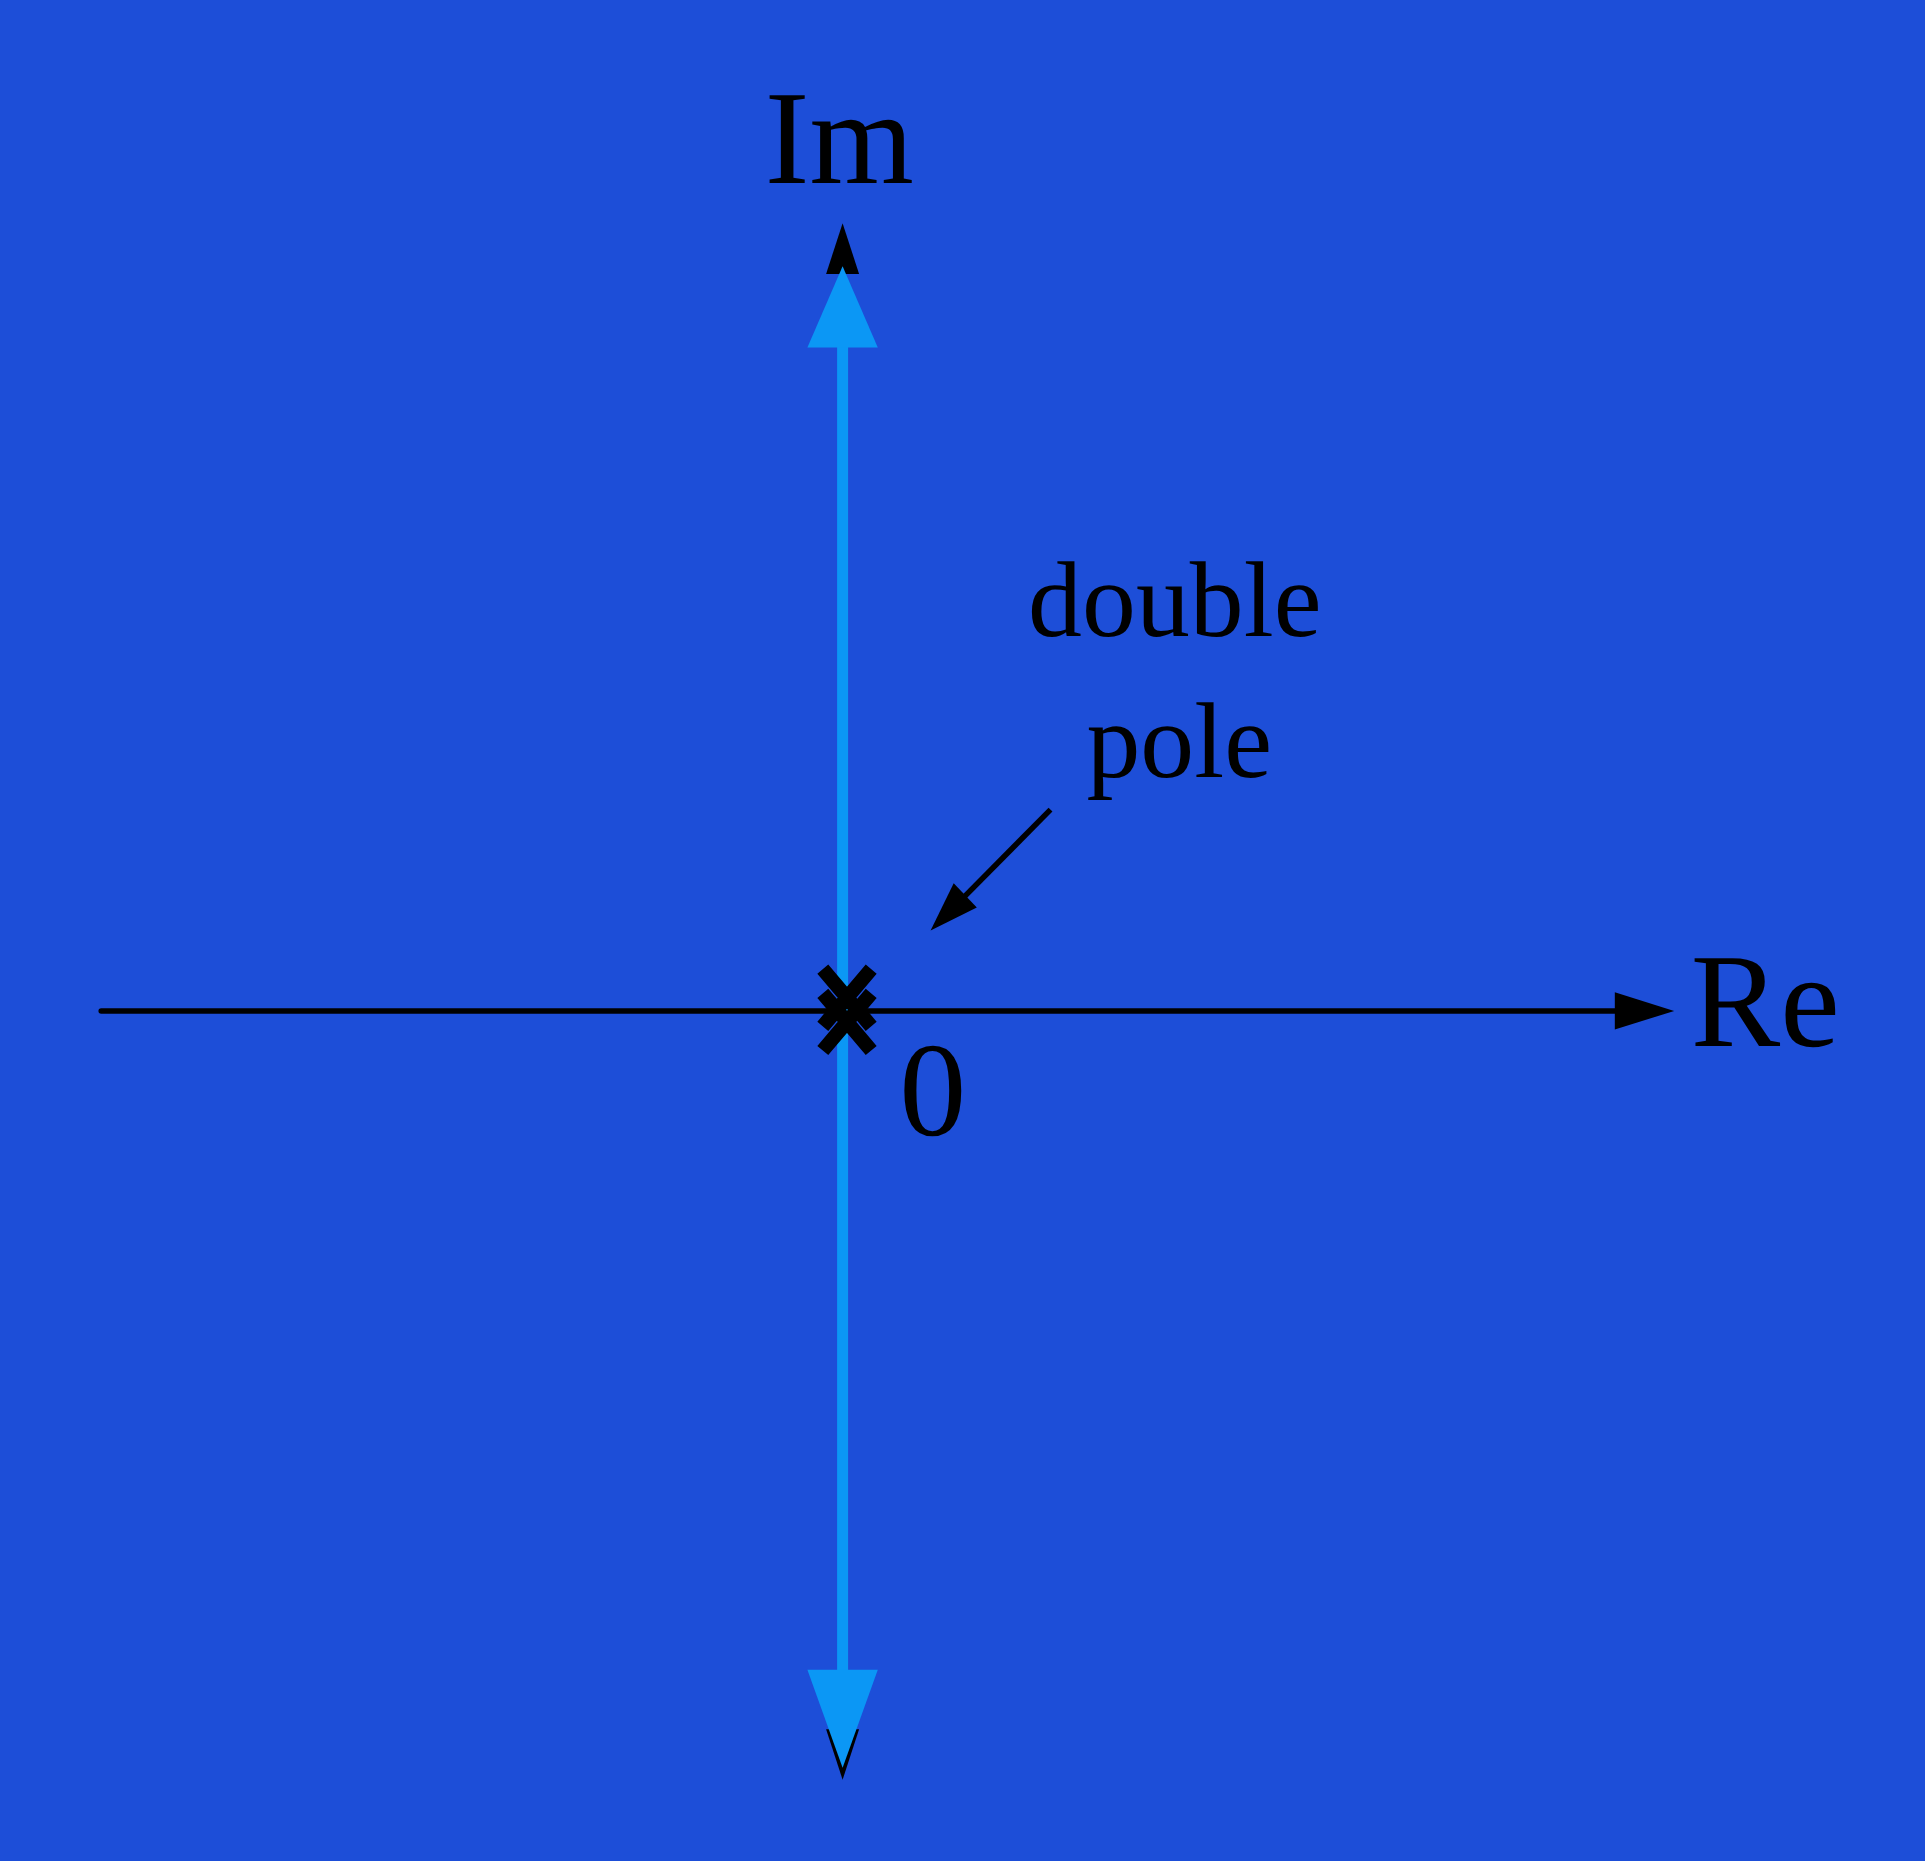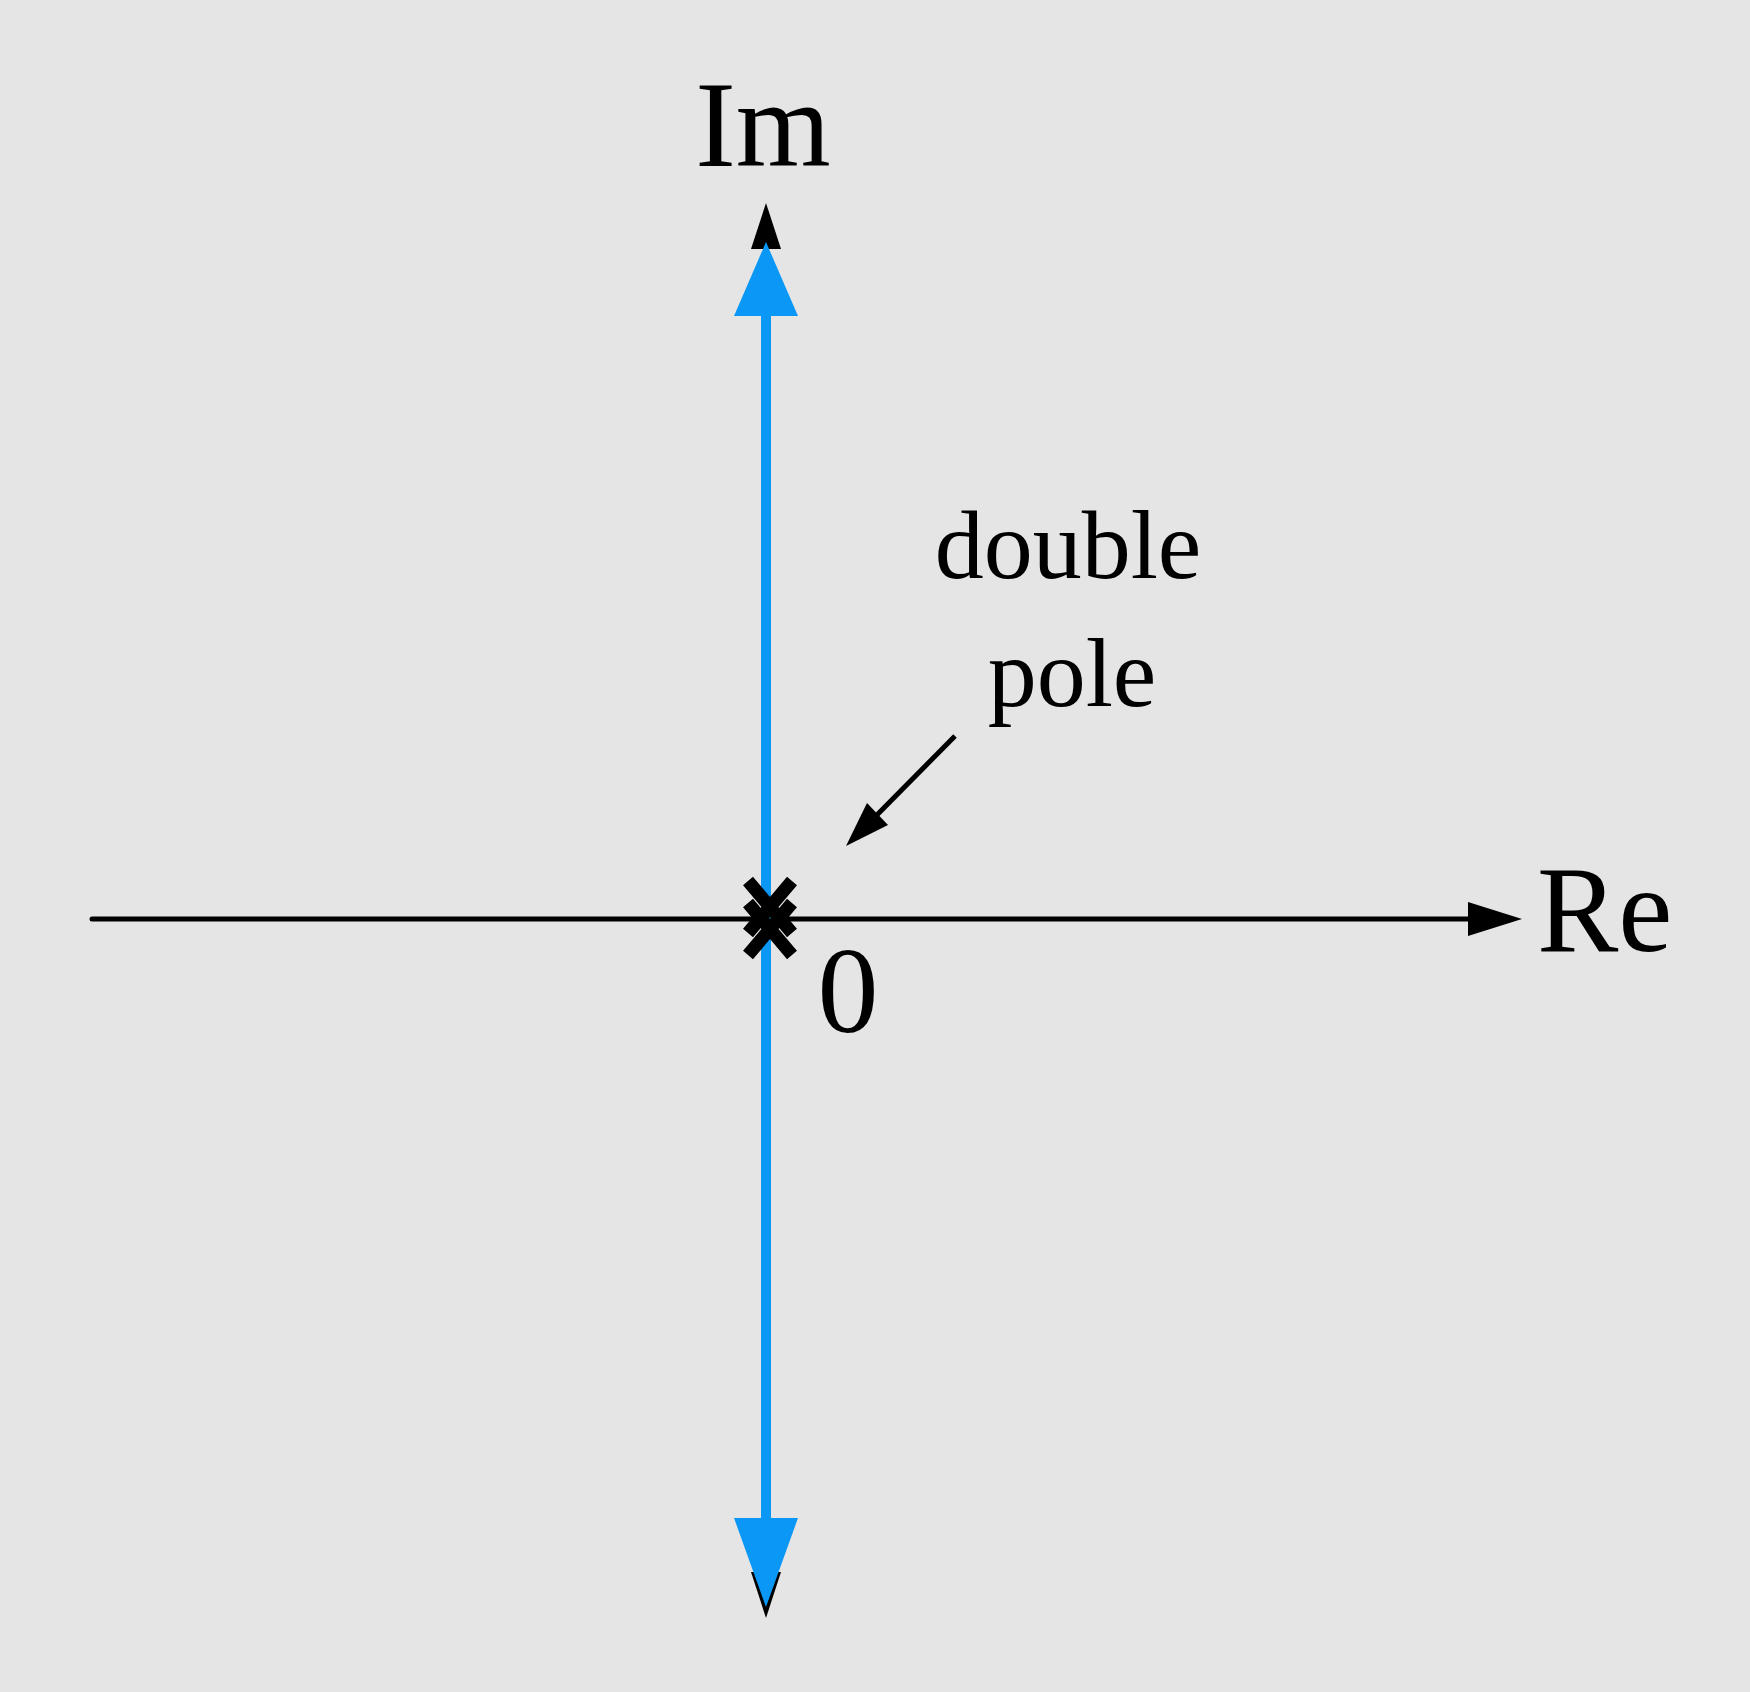--- a/index.html
+++ b/index.html
@@ -4,21 +4,21 @@
 <style>
   html, body {
     margin: 0;
     padding: 0;
     background: #ffffff;
   }
   .canvas-wrap {
     width: 1750px;
     height: 1692px;
     position: relative;
-    background: #e5e5e5;
+    background: #1d4ed8;
     overflow: hidden;
   }
   svg {
     display: block;
   }
   .axis-label {
     font-family: "Liberation Serif", "DejaVu Serif", serif;
     font-size: 122px;
     fill: #000000;
   }

